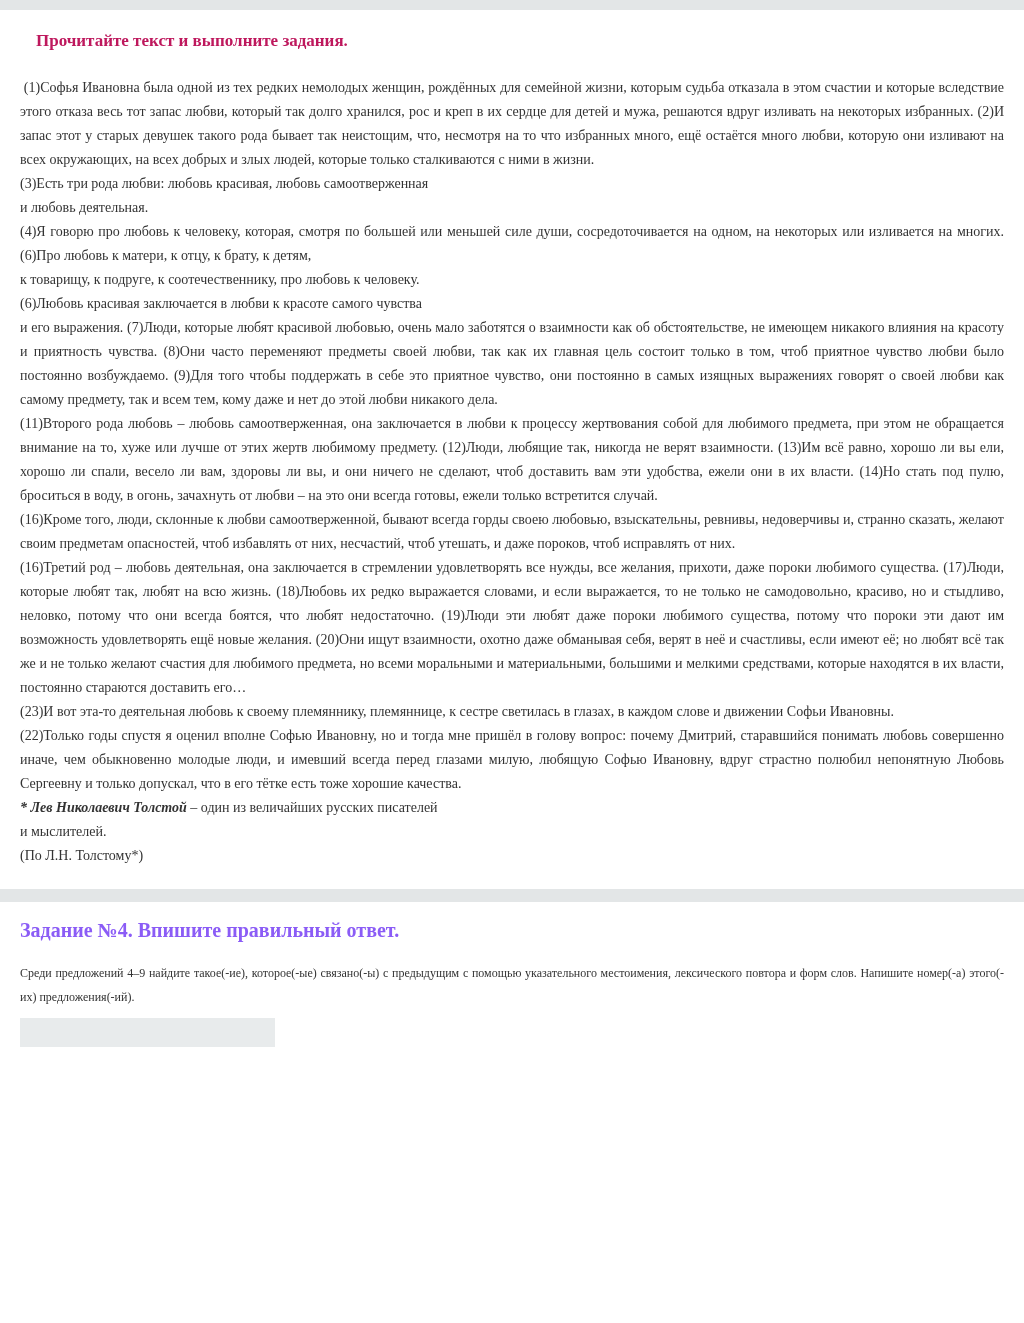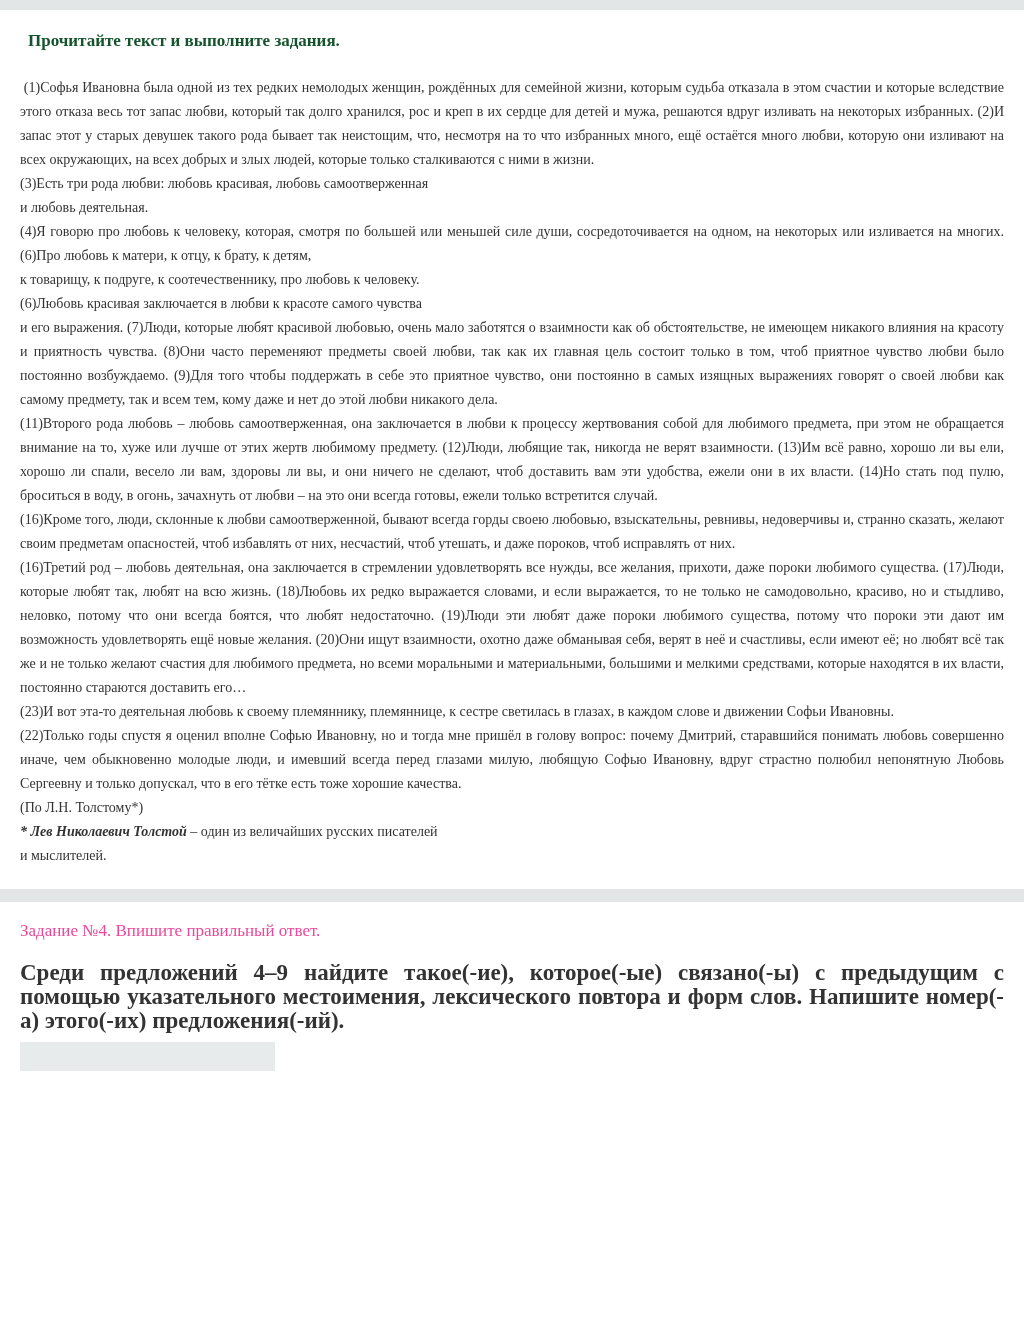--- a/index.html
+++ b/index.html
@@ -16,25 +16,25 @@
   }
   .top-bar {
     width: 100%;
     height: 10px;
     background: #e3e6e7;
   }
   .content {
     padding: 0 20px;
   }
   .instruction-heading {
-    margin: 19px 0 0 8px;
+    margin: 19px 0 0 16px;
     font-size: 17px;
     line-height: 23px;
     font-weight: bold;
-    color: #14532d;
+    color: #be185d;
   }
   .passage {
     margin-top: 24px;
     font-size: 14px;
     line-height: 24px;
     text-align: justify;
   }
   .passage p {
     margin: 0;
     white-space: pre-wrap;
@@ -44,32 +44,31 @@
     font-style: italic;
   }
   .section-divider {
     width: 100%;
     height: 13px;
     background: #e3e6e7;
     margin-top: 21px;
   }
   .task-title {
     margin: 17px 0 0 0;
-    font-size: 17px;
+    font-size: 20px;
     line-height: 23px;
-    font-weight: normal;
-    color: #ec4899;
+    font-weight: bold;
+    color: #8b5cf6;
   }
   .task-description {
     margin: 19px 0 0 0;
-    font-size: 23px;
+    font-size: 12px;
     line-height: 24px;
     text-align: justify;
     white-space: pre-wrap;
-    font-weight: bold;
   }
   .answer-input {
     display: block;
     margin-top: 9px;
     width: 255px;
     height: 29px;
     background: #e8ebec;
     border: none;
     outline: none;
     box-sizing: border-box;
@@ -96,23 +95,23 @@
 и любовь деятельная.</p>
     <p>(4)Я говорю про любовь к человеку, которая, смотря по большей или меньшей силе души, сосредоточивается на одном, на некоторых или изливается на многих. (6)Про любовь к матери, к отцу, к брату, к детям,
 к товарищу, к подруге, к соотечественнику, про любовь к человеку.</p>
     <p>(6)Любовь красивая заключается в любви к красоте самого чувства
 и его выражения. (7)Люди, которые любят красивой любовью, очень мало заботятся о взаимности как об обстоятельстве, не имеющем никакого влияния на красоту и приятность чувства. (8)Они часто переменяют предметы своей любви, так как их главная цель состоит только в том, чтоб приятное чувство любви было постоянно возбуждаемо. (9)Для того чтобы поддержать в себе это приятное чувство, они постоянно в самых изящных выражениях говорят о своей любви как самому предмету, так и всем тем, кому даже и нет до этой любви никакого дела.</p>
     <p>(11)Второго рода любовь – любовь самоотверженная, она заключается в любви к процессу жертвования собой для любимого предмета, при этом не обращается внимание на то, хуже или лучше от этих жертв любимому предмету. (12)Люди, любящие так, никогда не верят взаимности. (13)Им всё равно, хорошо ли вы ели, хорошо ли спали, весело ли вам, здоровы ли вы, и они ничего не сделают, чтоб доставить вам эти удобства, ежели они в их власти. (14)Но стать под пулю, броситься в воду, в огонь, зачахнуть от любви – на это они всегда готовы, ежели только встретится случай.</p>
     <p>(16)Кроме того, люди, склонные к любви самоотверженной, бывают всегда горды своею любовью, взыскательны, ревнивы, недоверчивы и, странно сказать, желают своим предметам опасностей, чтоб избавлять от них, несчастий, чтоб утешать, и даже пороков, чтоб исправлять от них.</p>
     <p>(16)Третий род – любовь деятельная, она заключается в стремлении удовлетворять все нужды, все желания, прихоти, даже пороки любимого существа. (17)Люди, которые любят так, любят на всю жизнь. (18)Любовь их редко выражается словами, и если выражается, то не только не самодовольно, красиво, но и стыдливо, неловко, потому что они всегда боятся, что любят недостаточно. (19)Люди эти любят даже пороки любимого существа, потому что пороки эти дают им возможность удовлетворять ещё новые желания. (20)Они ищут взаимности, охотно даже обманывая себя, верят в неё и счастливы, если имеют её; но любят всё так же и не только желают счастия для любимого предмета, но всеми моральными и материальными, большими и мелкими средствами, которые находятся в их власти, постоянно стараются доставить его…</p>
     <p>(23)И вот эта-то деятельная любовь к своему племяннику, племяннице, к сестре светилась в глазах, в каждом слове и движении Софьи Ивановны.</p>
     <p>(22)Только годы спустя я оценил вполне Софью Ивановну, но и тогда мне пришёл в голову вопрос: почему Дмитрий, старавшийся понимать любовь совершенно иначе, чем обыкновенно молодые люди, и имевший всегда перед глазами милую, любящую Софью Ивановну, вдруг страстно полюбил непонятную Любовь Сергеевну и только допускал, что в его тётке есть тоже хорошие качества.</p>
-    <p>(По Л.Н. Толстому*)</p>
     <p><span class="footnote-author">* Лев Николаевич Толстой</span><span> – один из величайших русских писателей
 и мыслителей.</span></p>
+    <p>(По Л.Н. Толстому*)</p>
   </div>
 </div>
 
 <div class="section-divider"></div>
 
 <div class="content task-section">
   <h2 class="task-title">Задание №4. Впишите правильный ответ.</h2>
   <p class="task-description">Среди предложений 4–9 найдите такое(-ие), которое(-ые) связано(-ы) с предыдущим с помощью указательного местоимения, лексического повтора и форм слов. Напишите номер(-а) этого(-их) предложения(-ий).</p>
   <input type="text" class="answer-input" value="" style="">
 </div>

